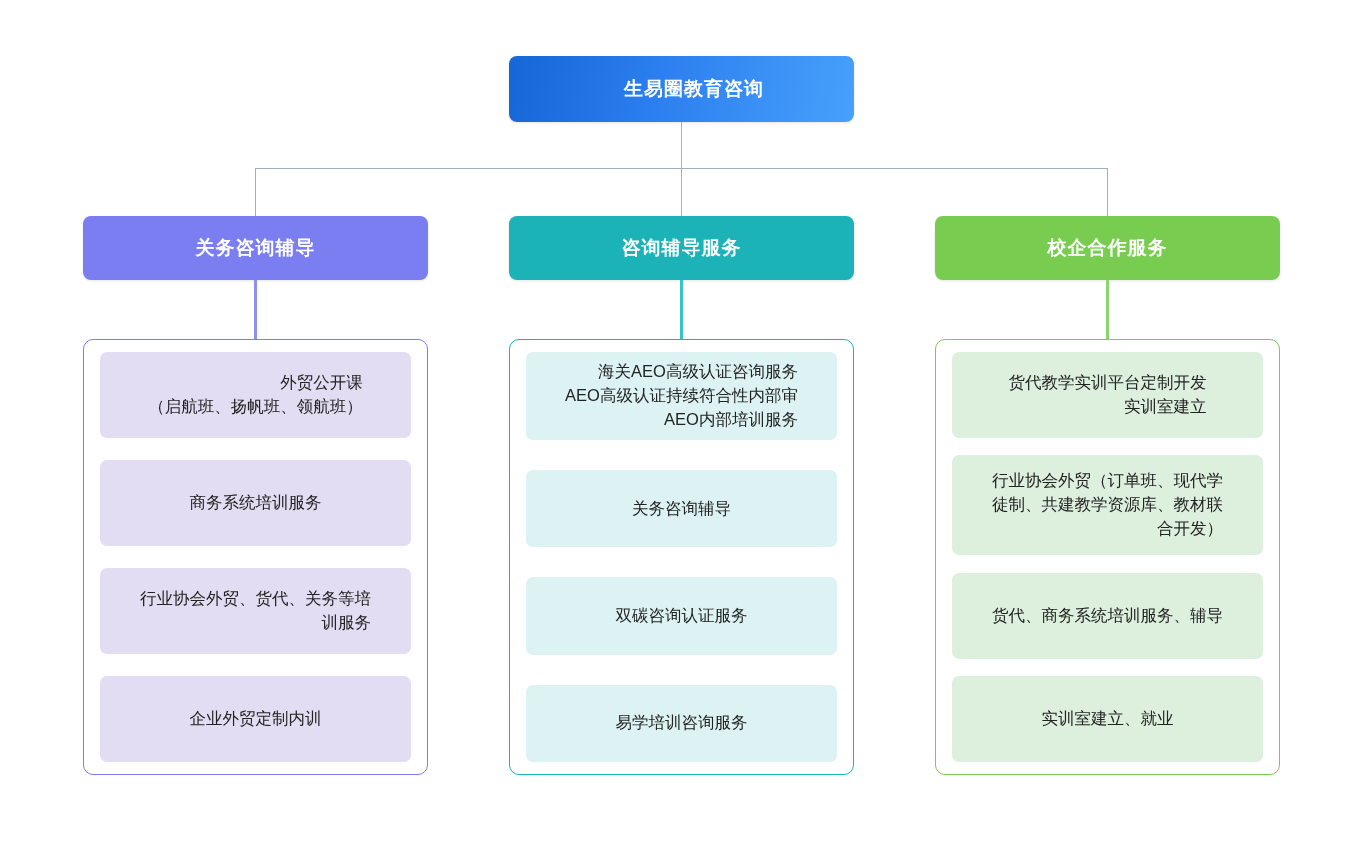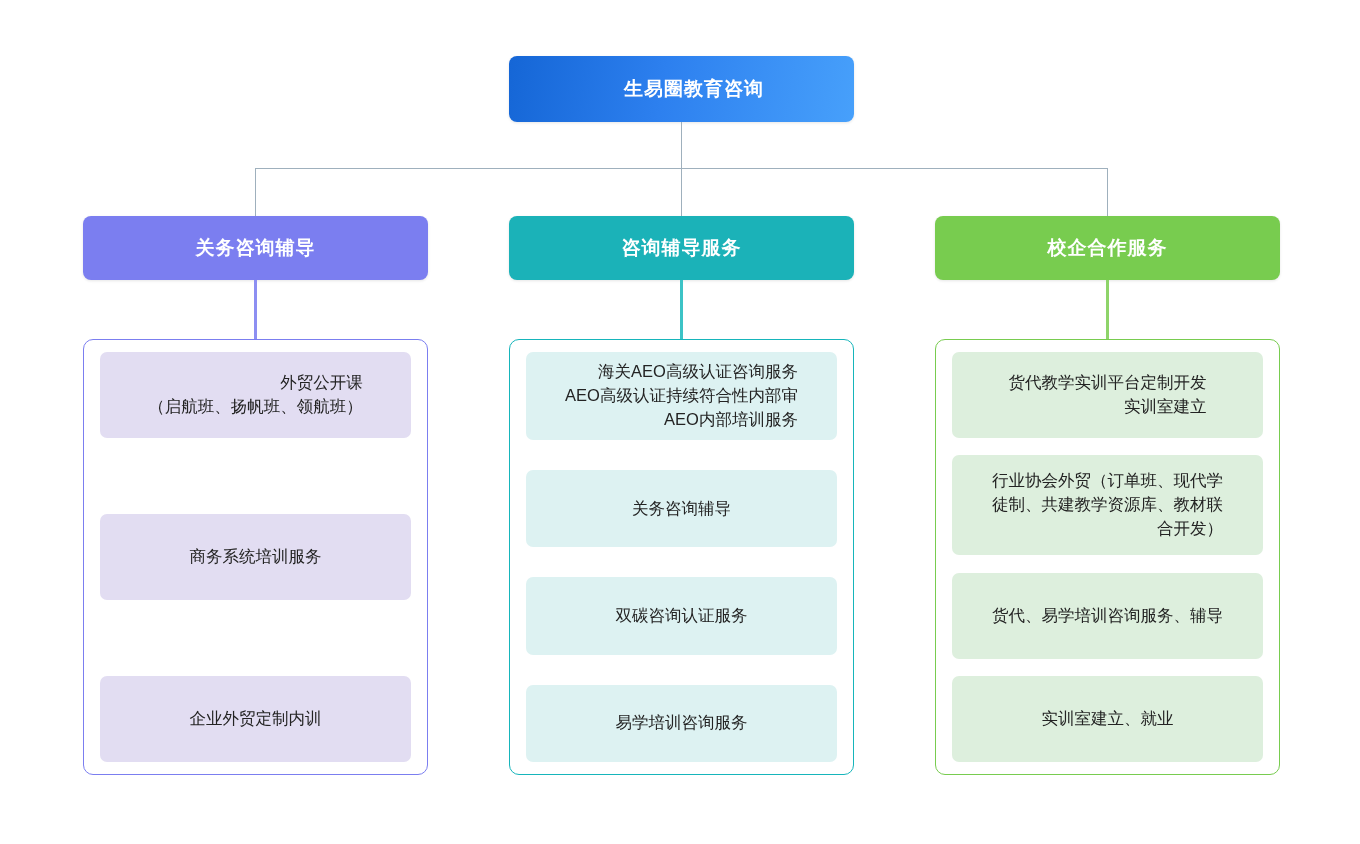--- a/index.html
+++ b/index.html
@@ -115,20 +115,26 @@
           <span>（启航班、扬帆班、领航班）</span>
         </div>
       </div>
       <div class="leaf h-a">
         <div>
           <span>商务系统培训服务</span>
         </div>
       </div>
       <div class="leaf h-a">
         <div>
+          <span>行业协会外贸、货代、关务等培</span>
+          <span>训服务</span>
+        </div>
+      </div>
+      <div class="leaf h-a">
+        <div>
           <span>企业外贸定制内训</span>
         </div>
       </div>
     </div>
   </div>
 
   <div class="column" id="col-2">
     <div class="col-header">
       <span>咨询辅导服务</span>
     </div>
@@ -173,21 +179,21 @@
       </div>
       <div class="leaf h-c">
         <div>
           <span>行业协会外贸（订单班、现代学</span>
           <span>徒制、共建教学资源库、教材联</span>
           <span>合开发）</span>
         </div>
       </div>
       <div class="leaf h-a">
         <div>
-          <span>货代、易学培训咨询服务、辅导</span>
+          <span>货代、商务系统培训服务、辅导</span>
         </div>
       </div>
       <div class="leaf h-a">
         <div>
           <span>实训室建立、就业</span>
         </div>
       </div>
     </div>
   </div>
 

